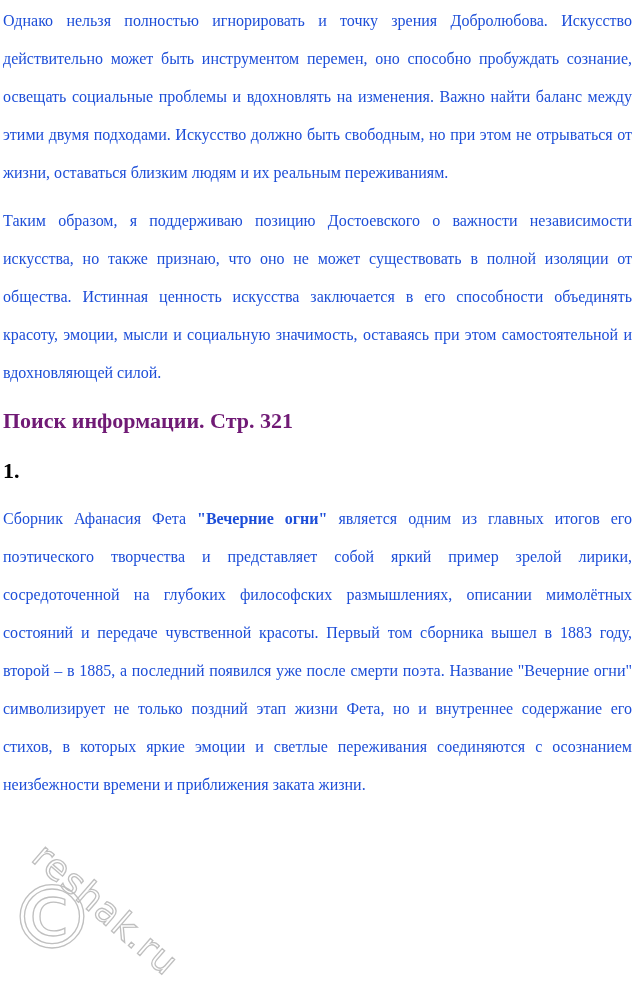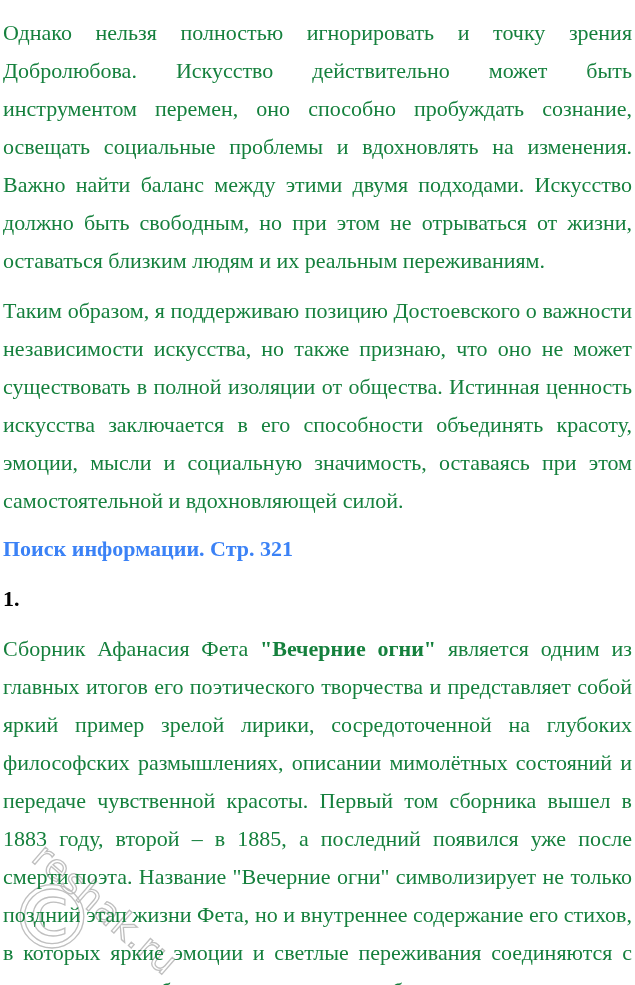--- a/index.html
+++ b/index.html
@@ -15,32 +15,32 @@
     box-sizing: border-box;
     padding: 2px 3px 0 3px;
     font-family: "Liberation Serif", "DejaVu Serif", serif;
     color: #000000;
   }
   .doc {
     position: relative;
     z-index: 1;
   }
   p.body-par {
-    font-size: 22px;
+    font-size: 16px;
     line-height: 38px;
     text-align: justify;
-    margin: 12px 0 10px 0;
-    color: #15803d;
+    margin: 0 0 10px 0;
+    color: #1d4ed8;
   }
   h2.section-heading {
     font-size: 22px;
     line-height: 38px;
     font-weight: bold;
     margin: 0 0 12px 0;
-    color: #3b82f6;
+    color: #701a75;
   }
   p.item-number {
     font-size: 22px;
     line-height: 38px;
     font-weight: bold;
     text-align: left;
     margin: 0 0 10px 0;
   }
   .inline-bold {
     font-weight: bold;

